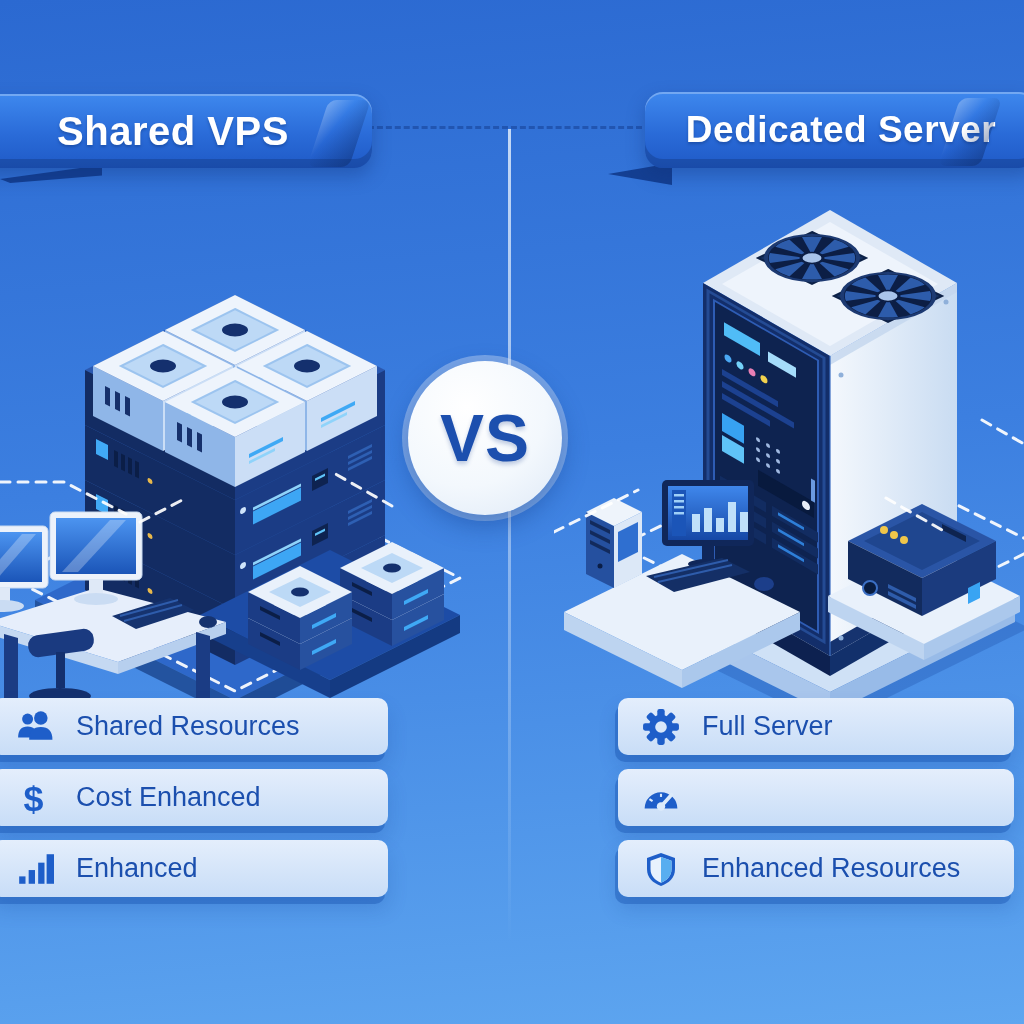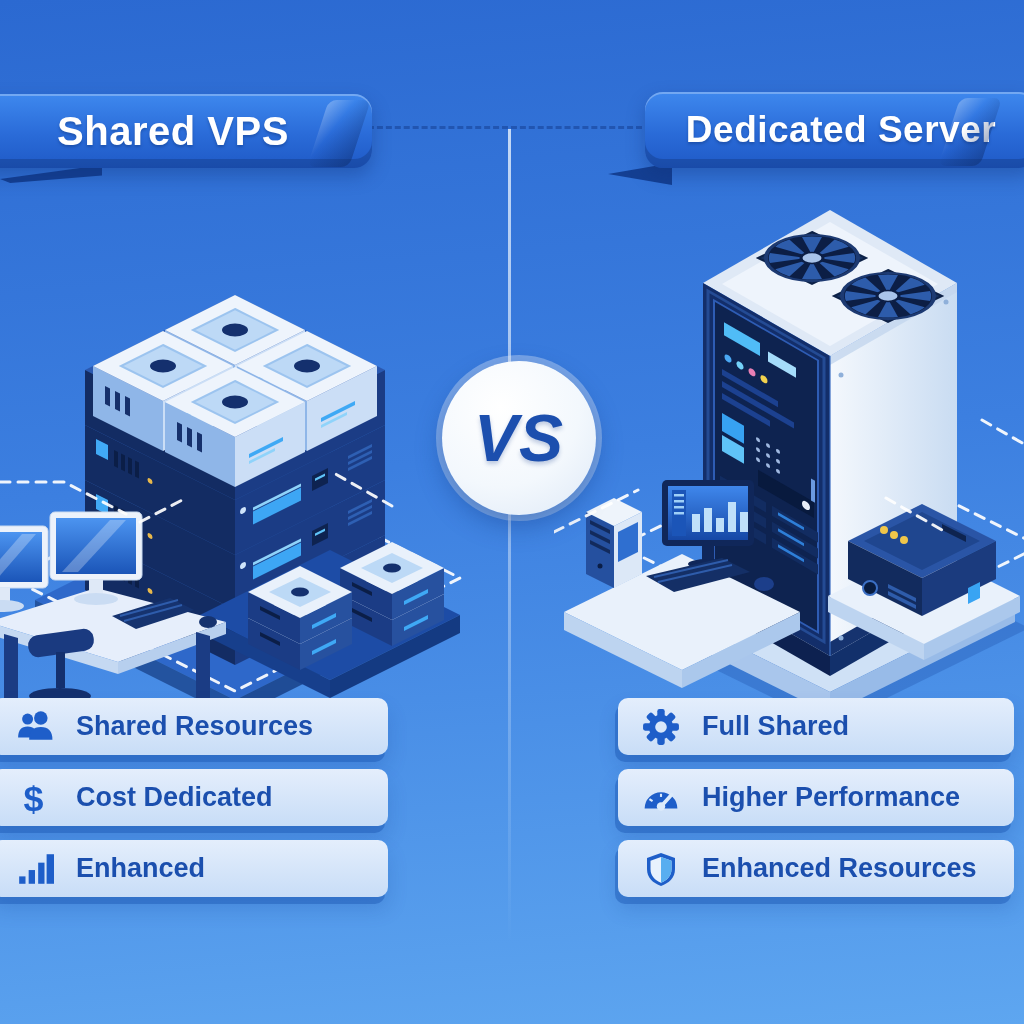--- a/index.html
+++ b/index.html
@@ -28,36 +28,36 @@
     background:linear-gradient(115deg, rgba(255,255,255,.30) 0%, rgba(30,80,170,0) 38%, rgba(13,43,104,.48) 100%);
     transform:skewX(-18deg); border-radius:8px; }
   .banner.left-b .fold { right:12px; }
   .banner.right-b .fold { right:46px; }
   .tail { position:absolute; background:#143f92; z-index:4; }
   .tail.left-tail  { left:0; top:165px; width:102px; height:18px;
     clip-path:polygon(0 78%, 100% 0%, 100% 58%, 10% 100%); }
   .tail.right-tail { left:608px; top:163px; width:64px; height:22px;
     clip-path:polygon(0 50%, 100% 0, 100% 100%); }
 
-  .vs-badge { position:absolute; left:442px; top:361px; width:154px; height:154px; border-radius:50%; z-index:6;
+  .vs-badge { position:absolute; left:408px; top:361px; width:154px; height:154px; border-radius:50%; z-index:6;
     background:radial-gradient(circle at 38% 30%, #ffffff 0%, #f3f8fd 55%, #dde8f6 100%);
     box-shadow:0 10px 26px rgba(15,55,130,.40), 0 0 0 6px rgba(255,255,255,.32);
-    display:flex; align-items:center; justify-content:center;font-style:italic; }
+    display:flex; align-items:center; justify-content:center; }
   .vs-badge span { font-size:66px; font-weight:800; color:#1c4fae; letter-spacing:1px;
     text-shadow:0 3px 4px rgba(20,60,140,.25); }
 
   .features { position:absolute; z-index:5; width:396px; }
   .features.fleft  { left:-8px;  top:698px; }
   .features.fright { left:618px; top:698px; }
   .feature-row { display:flex; align-items:center; height:57px; margin-bottom:14px;
     padding:0 16px 0 24px; gap:22px; border-radius:10px;
     background:linear-gradient(180deg,#e4eefc 0%, #c8ddf7 100%);
     box-shadow:-3px 7px 0 rgba(25,84,176,.42), 0 12px 20px rgba(18,66,150,.20); }
   .feature-row .ficon { width:38px; height:36px; flex:0 0 auto; }
-  .feature-row .flabel { font-size:27px; font-weight:700; color:#1b4fae; white-space:nowrap; }
+  .feature-row .flabel { font-size:27px; font-weight:400; color:#1b4fae; white-space:nowrap; }
 </style>
 </head>
 <body>
 
 <div class="canvas">
 
   <div class="divider-h"></div>
   <div class="divider-v"></div>
 
   <svg class="illus left" width="470" height="560" viewBox="0 0 470 560">
@@ -378,21 +378,21 @@
           <circle cx="23.5" cy="8.5" r="6.4"></circle>
           <path d="M12.5 29 q0 -12 11 -12 q11 0 11 12 Z"></path>
         </g>
       </svg>
       <span class="flabel">Shared Resources</span>
     </div>
     <div class="feature-row">
       <svg class="ficon" viewBox="0 0 36 34">
         <text x="7" y="29" font-size="34" font-weight="bold" fill="#1e5ec9" font-family="Liberation Sans, sans-serif">$</text>
       </svg>
-      <span class="flabel">Cost Dedicated</span>
+      <span class="flabel">Cost Enhanced</span>
     </div>
     <div class="feature-row">
       <svg class="ficon" viewBox="0 0 36 34">
         <g fill="#1e5ec9">
           <rect x="3" y="24" width="6" height="7"></rect>
           <rect x="12" y="18" width="6" height="13"></rect>
           <rect x="21" y="11" width="6" height="20"></rect>
           <rect x="29" y="3" width="7" height="28"></rect>
         </g>
       </svg>
@@ -409,31 +409,30 @@
           <rect x="-3.5" y="-17" width="7" height="8" rx="2" transform="rotate(90)"></rect>
           <rect x="-3.5" y="-17" width="7" height="8" rx="2" transform="rotate(135)"></rect>
           <rect x="-3.5" y="-17" width="7" height="8" rx="2" transform="rotate(180)"></rect>
           <rect x="-3.5" y="-17" width="7" height="8" rx="2" transform="rotate(225)"></rect>
           <rect x="-3.5" y="-17" width="7" height="8" rx="2" transform="rotate(270)"></rect>
           <rect x="-3.5" y="-17" width="7" height="8" rx="2" transform="rotate(315)"></rect>
           <circle r="11.5"></circle>
         </g>
         <circle r="5.5" fill="#d9e8fa"></circle>
       </svg>
-      <span class="flabel">Full Shared</span>
+      <span class="flabel">Full Server</span>
     </div>
     <div class="feature-row">
       <svg class="ficon" viewBox="0 0 36 34">
         <path d="M2.5 27 A15.5 15.5 0 0 1 33.5 27 Z" fill="#1e5ec9"></path>
         <line x1="18" y1="25" x2="28" y2="14" stroke="#dcebfb" stroke-width="3.5" stroke-linecap="round"></line>
         <circle cx="18" cy="25" r="4" fill="#dcebfb"></circle>
         <line x1="7" y1="18" x2="10" y2="20" stroke="#dcebfb" stroke-width="2"></line>
         <line x1="18" y1="13" x2="18" y2="16" stroke="#dcebfb" stroke-width="2"></line>
       </svg>
-      <span class="flabel">Higher Performance</span>
     </div>
     <div class="feature-row">
       <svg class="ficon" viewBox="0 0 36 36">
         <path d="M18 2 L32 7 V18 C32 27 26 32 18 35 C10 32 4 27 4 18 V7 Z" fill="#1e5ec9"></path>
         <path d="M18 6 L28.5 9.8 V18 C28.5 25 24 29.3 18 31.8 C12 29.3 7.5 25 7.5 18 V9.8 Z" fill="#e8f2fd"></path>
         <path d="M18 6 L28.5 9.8 V18 C28.5 25 24 29.3 18 31.8 Z" fill="#58aef0"></path>
       </svg>
       <span class="flabel">Enhanced Resources</span>
     </div>
   </div>

